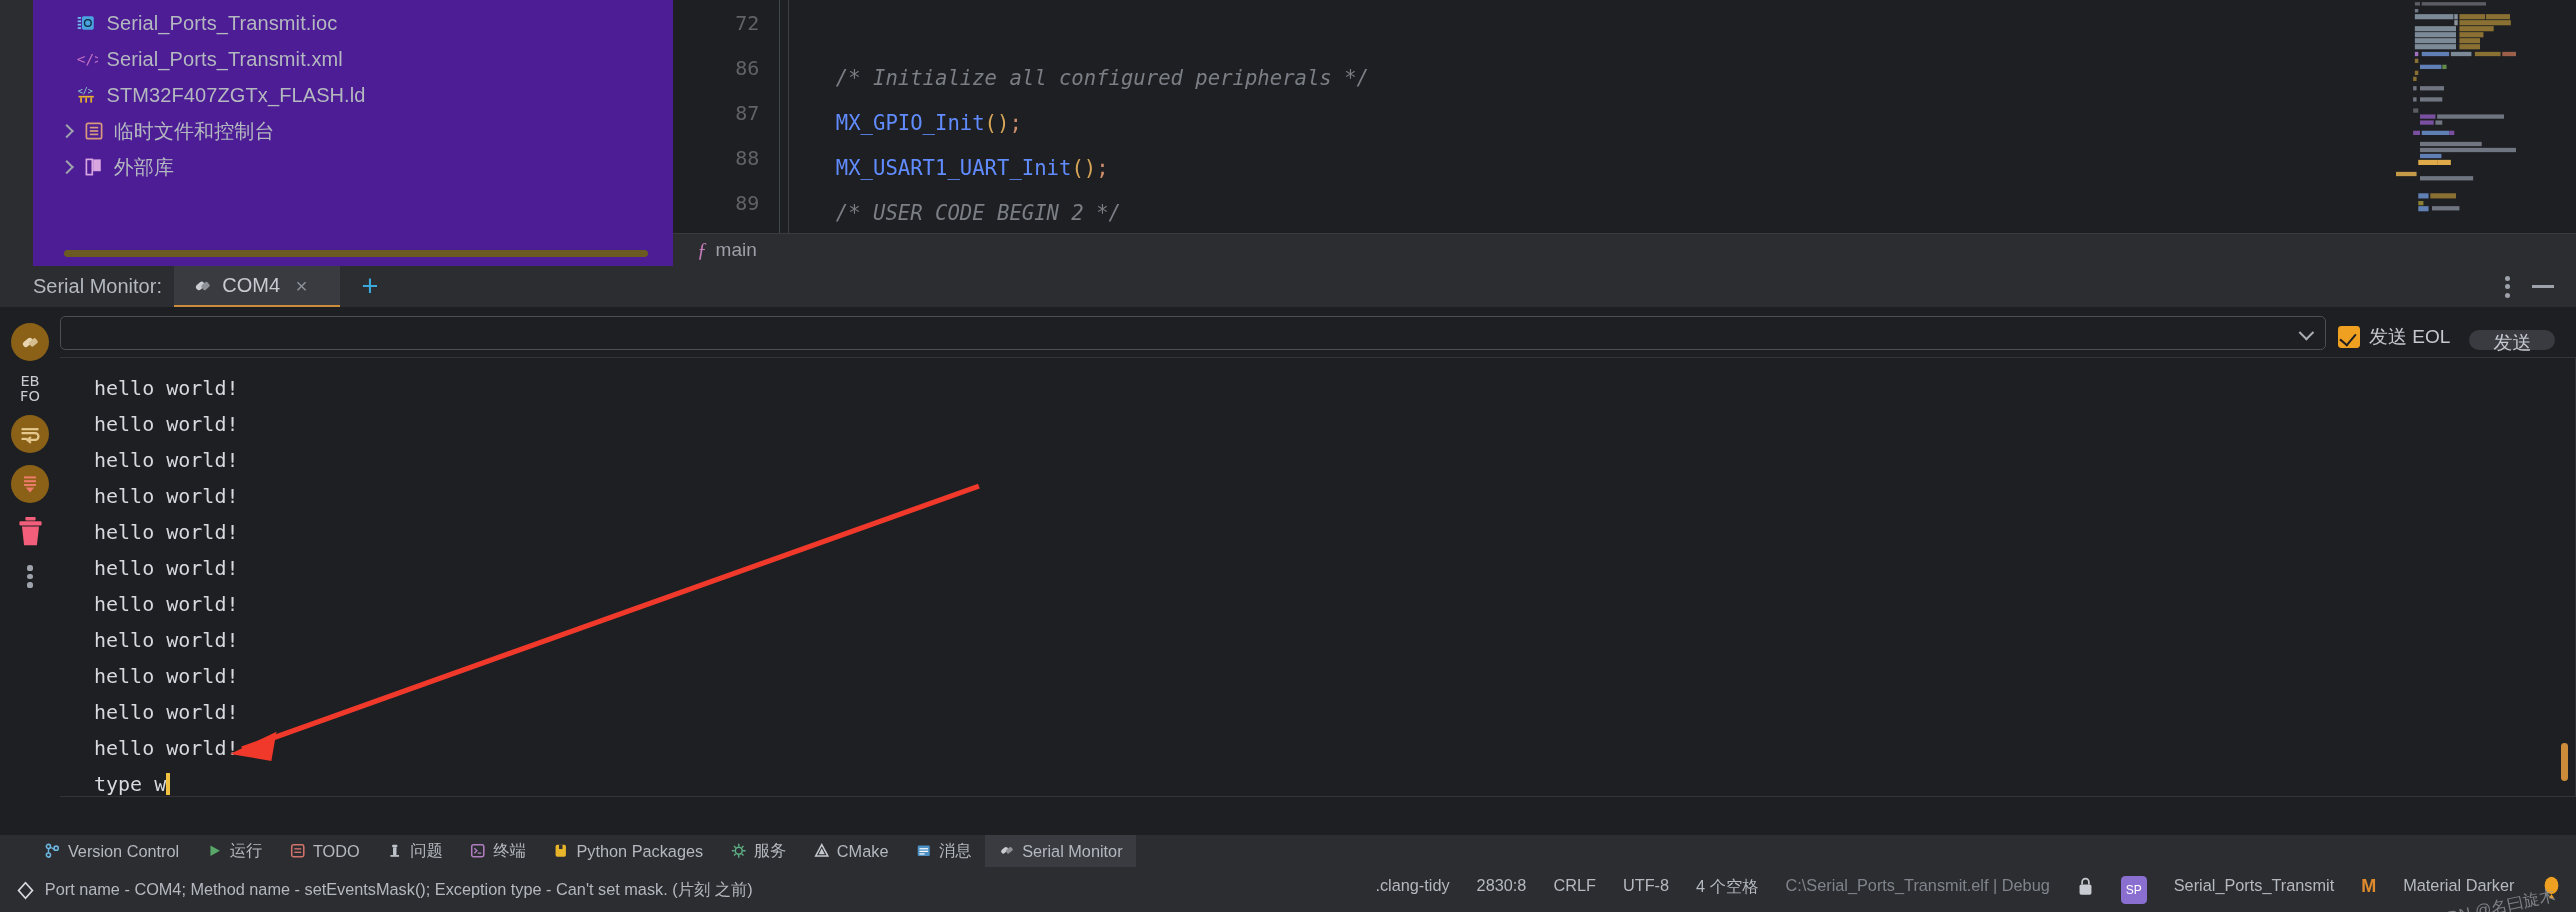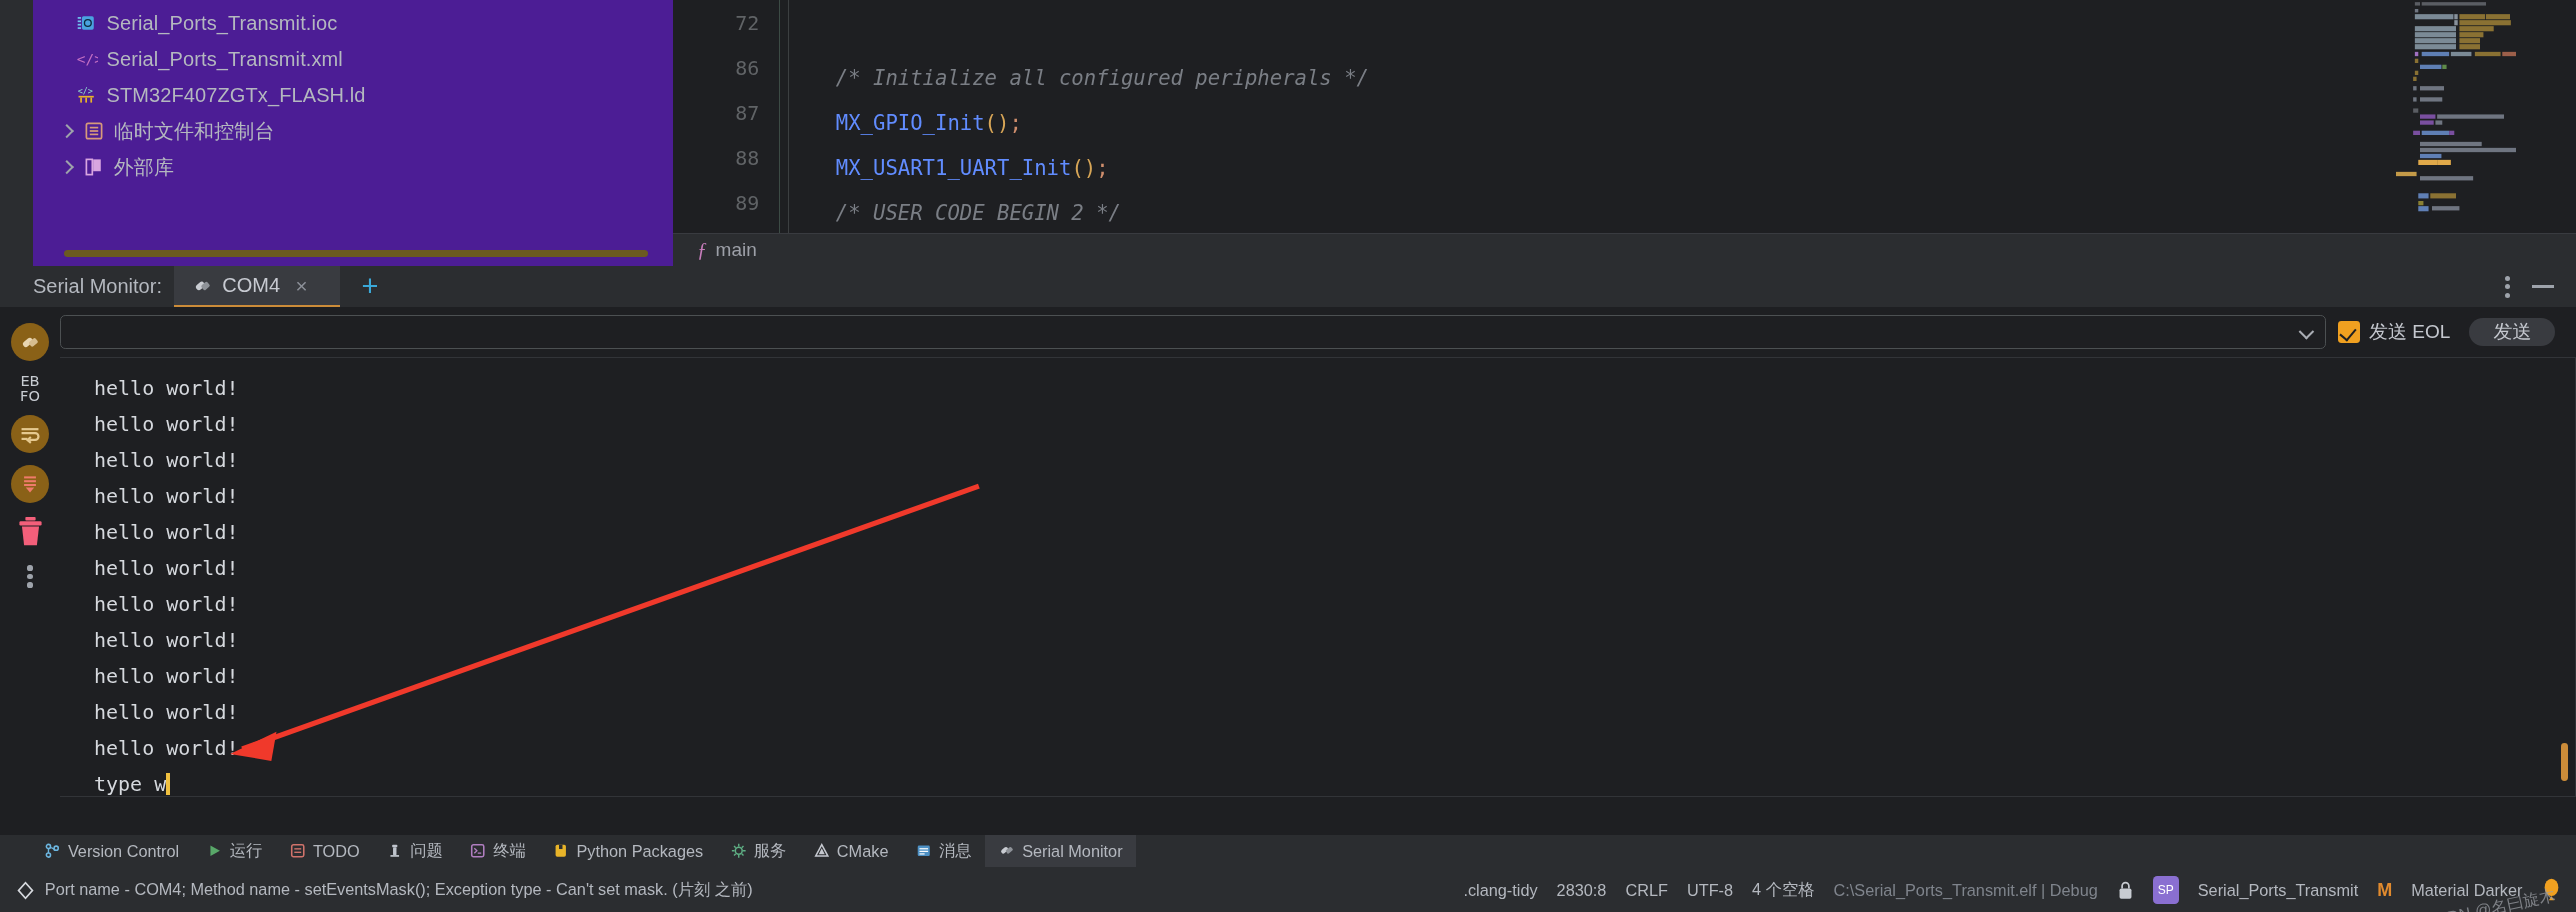--- a/index.html
+++ b/index.html
@@ -73,41 +73,41 @@
   }
   .sm-tab .plug { width:19px; height:19px; }
   .sm-tab .x { color:#8c9098; font-size:20.6px; margin-left:5.2px; cursor:pointer;}
   .sm-plus { color:#3aa8d8; font-size:29px; margin-left:22px; line-height:1; cursor:pointer;}
   .sm-tb-right { margin-left:auto; display:flex; align-items:center; gap:22px; padding-right:22px;}
   .kebab { width:5.2px; height:22px; position:relative;}
   .kebab i{position:absolute; left:0; width:5.2px;height:5.2px;border-radius:50%;background:#9ea3ab;}
   .kebab i:nth-child(1){top:0} .kebab i:nth-child(2){top:8.6px} .kebab i:nth-child(3){top:17px}
   .minus { width:22px; height:2.6px; background:#9ea3ab; }
 
-  .sm-inputrow { display:flex; align-items:center; height:43px; padding:6.9px 0 0 0; }
+  .sm-inputrow { display:flex; align-items:flex-end; height:43px; padding:6.9px 0 0 0; }
   .sm-rail-space { width:60px; flex:0 0 60px; }
   .sm-combo {
     flex:1; height:34px; margin-right:12px; background:#1e1f22;
     border:0.9px solid #4c5052; border-radius:5.2px; display:flex; align-items:center;
     padding:0 10.3px; position:relative;
   }
   .sm-combo input {
     flex:1; background:transparent; border:none; outline:none;
     color:#bcbec4; font-size:19px; font-family:"Liberation Sans",sans-serif;
   }
   .combo-arrow{ width:15.5px;height:15.5px; position:relative; flex:0 0 15.5px;}
   .combo-arrow::before{content:""; position:absolute; left:1.7px; top:1.7px; width:9.4px;height:9.4px;
     border-left:2.1px solid #a9adb4; border-bottom:2.1px solid #a9adb4; transform:rotate(-45deg);}
   .eol-wrap { display:flex; align-items:center; gap:9.4px; margin-right:19px; }
   .eol-box { width:21.5px;height:21.5px;background:#f0a020;border-radius:3.4px; position:relative;}
   .eol-box::after{content:""; position:absolute; left:5.2px; top:3.4px; width:7.7px;height:13px;
     border-right:2.6px solid #1e1f22; border-bottom:2.6px solid #1e1f22; transform:rotate(40deg);}
   .eol-label{ font-size:19px; color:#c5c8cf;}
   .send-btn {
-    height:28px; padding:0 24px; background:#393b40; border:none; border-radius:14px;
+    height:20px; padding:0 24px; background:#393b40; border:none; border-radius:14px;
     color:#c5c8cf; font-size:19px; font-family:"Liberation Sans",sans-serif; margin-right:20.6px; cursor:pointer;
   }
 
   
   .sm-rail { position:absolute; left:0; top:41px; width:60px; bottom:0; background:#1e1f22;
              display:flex; flex-direction:column; align-items:center; padding-top:15.5px; gap:12px; }
   .rail-circle { width:38px;height:38px;border-radius:50%;background:#8a6117; display:flex; align-items:center; justify-content:center;}
   .rail-text { font-size:14.6px; color:#c8ccd2; line-height:1.05; text-align:center; font-family:"DejaVu Sans", sans-serif;}
   .rail-trash { width:29px; height:33px; position:relative; }
   .rail-kebab{ width:5.2px;height:22px; position:relative; margin-top:5.2px;}
@@ -135,21 +135,21 @@
   .tw-item { display:flex; align-items:center; gap:7.7px; height:32px; padding:0 13.7px; font-size:16.3px; color:#b4b8bf; cursor:pointer;}
   .tw-item.active { background:#393b40; }
   .tw-ico { width:15.5px; height:15.5px; display:inline-block; }
 
   .statusbar {
     position:absolute; left:0; bottom:0; width:2576px; height:46px;
     background:#2b2d30; display:flex; align-items:center; padding:0 15.5px; gap:0;
     font-size:16.3px; color:#b4b8bf;
   }
   .sb-left { display:flex; align-items:center; gap:10.3px; }
-  .sb-right { margin-left:auto; display:flex; align-items:center; gap:19px; }
+  .sb-right { margin-left:auto; display:flex; align-items:flex-start; gap:27px; }
   .sb-dim { color:#7f848c; }
   .sb-chip { width:26px; height:27.5px; background:#8a6fd1; color:#fff; border-radius:4.3px;
              display:flex; align-items:center; justify-content:center; font-size:12px; }
   .sb-m { color:#e08a2e; font-weight:bold; font-size:18px;}
   .watermark { position:absolute; right:19px; bottom:6.9px; color:#9a9da3; font-size:16.3px;
                opacity:.75; transform:rotate(-12deg); transform-origin:right bottom; }
 
   .left-vrail { position:absolute; left:0; top:266px; width:33px; bottom:77px; background:#2b2d30; }
   .vtext { position:absolute; left:5.2px; width:22px; writing-mode:vertical-rl; font-size:14.6px; color:#b4b8bf; letter-spacing:0.9px;}
 </style>

